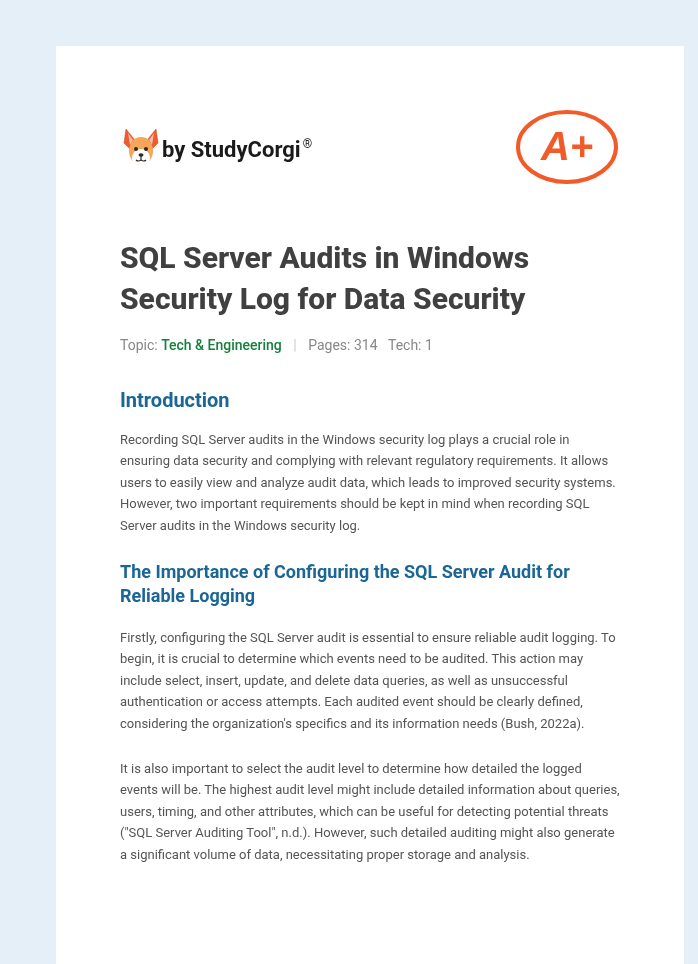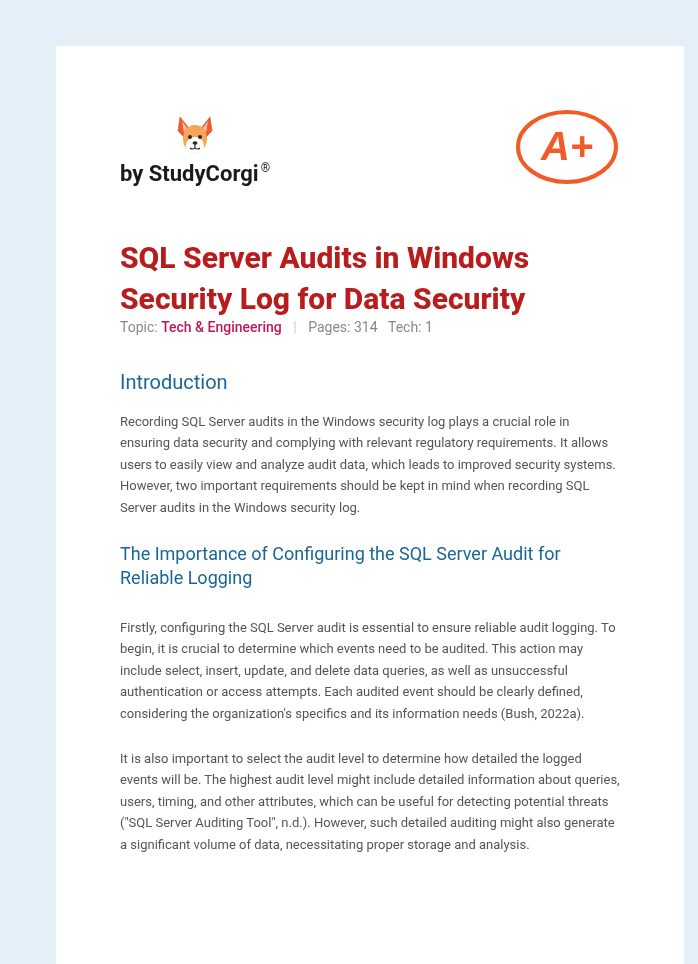--- a/index.html
+++ b/index.html
@@ -18,64 +18,64 @@
   .header {
     display: flex;
     justify-content: space-between;
     align-items: center;
     margin-bottom: 48px;
   }
   .brand {
     display: flex;
     align-items: center;
     gap: 0;
-    flex-direction: column;
   }
   .brand-text {
     font-size: 22px;
     font-weight: 700;
     color: #1a1a1a;
   }
   .brand-text .reg {
     font-size: 12px;
     vertical-align: super;
     font-weight: 400;
     margin-left: 2px;
   }
   .title {
     font-size: 30px;
     font-weight: 800;
     line-height: 1.35;
-    color: #b91c1c;
+    color: #404040;
+    margin-bottom: 18px;
   }
   .meta {
     font-size: 14px;
     color: #888;
     margin-bottom: 34px;
   }
   .meta .topic-link {
-    color: #be185d;
+    color: #15803d;
     font-weight: 500;
   }
   .meta .sep {
     margin: 0 8px;
     color: #ccc;
   }
   h2 {
     font-size: 20px;
-    font-weight: 400;
+    font-weight: 700;
     color: #1a6694;
     margin-bottom: 16px;
     line-height: 1.3;
   }
   h3 {
     font-size: 18px;
-    font-weight: 400;
+    font-weight: 700;
     color: #1a6694;
-    margin-bottom: 26px;
+    margin-bottom: 18px;
     line-height: 1.35;
   }
   p {
     font-size: 13px;
     line-height: 1.65;
     color: #555;
     margin-bottom: 24px;
   }
   .grade-badge { flex-shrink: 0; }
 </style>

